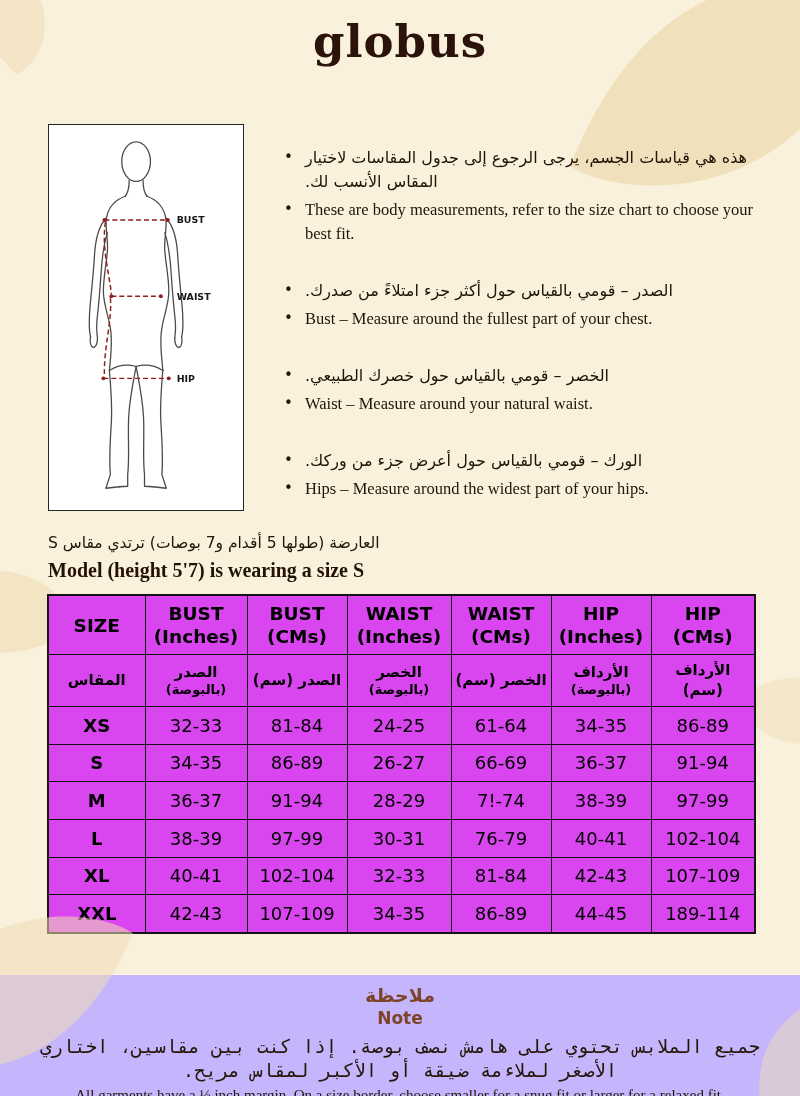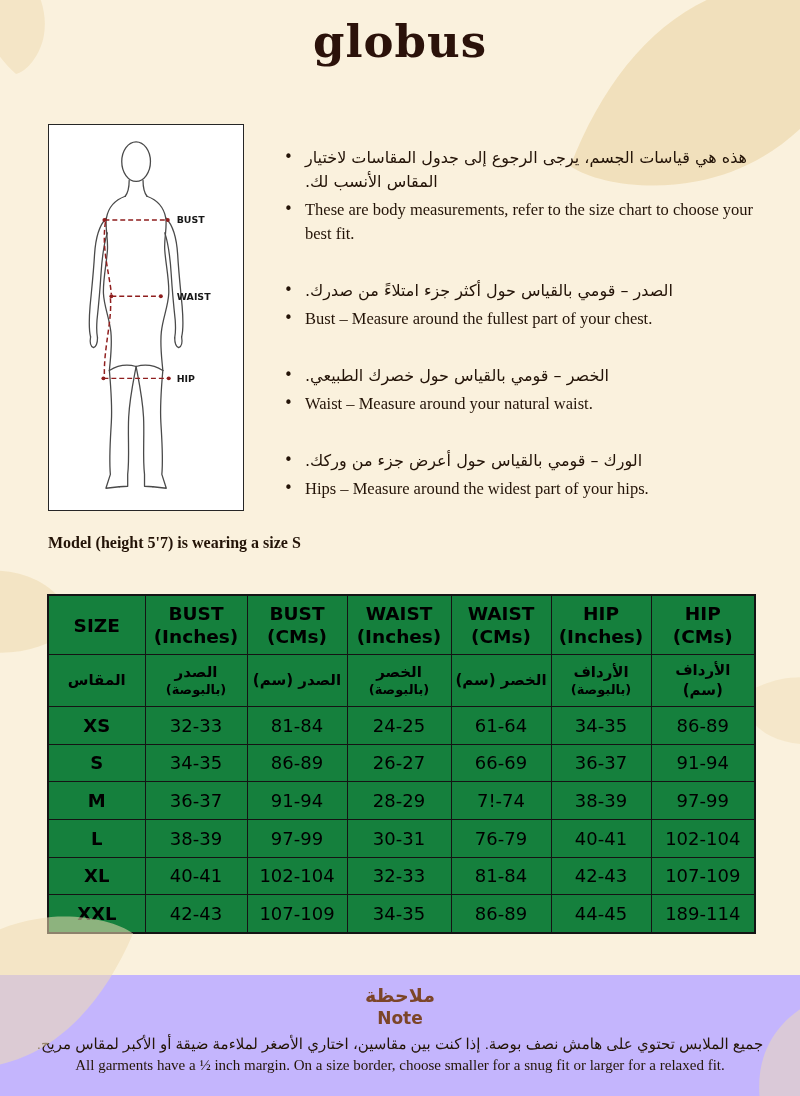--- a/index.html
+++ b/index.html
@@ -48,46 +48,46 @@
   }
   .inst-group{margin:0 0 33px 0;}
   .inst-item{display:flex;align-items:flex-start;margin:0 0 4px 0;}
   .inst-item .bullet{flex:0 0 15px;font-family:"DejaVu Sans",sans-serif;font-size:15px;line-height:1.5;color:#231307;}
   .inst-item .txt{flex:1;margin-left:6px;}
   .en-text{font-family:"Liberation Serif", serif;font-size:16.5px;line-height:1.45;color:#231307;}
   .ar-text{font-family:"DejaVu Sans", sans-serif;font-size:16px;line-height:1.5;color:#231307;direction:rtl;text-align:left;}
 
   .model-note{position:absolute;top:531px;left:48px;z-index:1;width:520px;}
   .model-note .ar-line{font-family:"DejaVu Sans",sans-serif;font-size:15.5px;line-height:1.55;direction:rtl;text-align:left;}
-  .model-note .en-line{font-family:"Liberation Serif",serif;font-size:16px;line-height:1.5;font-weight:600;}
+  .model-note .en-line{font-family:"Liberation Serif",serif;font-size:20px;line-height:1.5;font-weight:600;}
 
   table.size-table{
     position:absolute;top:594px;left:47px;z-index:1;
-    width:707px;border-collapse:collapse;background:#15803d;
+    width:707px;border-collapse:collapse;background:#d946ef;
     border:2px solid #141414;table-layout:fixed;
   }
   .size-table th,.size-table td{
     border:1.5px solid #141414;text-align:center;vertical-align:middle;
     padding:6px 2px;color:#000;
   }
   .size-table th{font-family:"DejaVu Sans",sans-serif;font-weight:700;font-size:18.5px;line-height:1.25;}
   .size-table th .h2{display:block;}
   .size-table .ar-head{font-size:15px;line-height:1.3;}
   .size-table .ar-head .h2{font-size:13px;}
   .size-table td{font-family:"DejaVu Sans",sans-serif;font-size:18px;line-height:1.2;padding:7.5px 2px;}
   .size-table td.size-cell{font-weight:700;}
 
   .footer{
     position:absolute;top:975px;left:0;width:800px;height:130px;z-index:1;
     background:#c4b5fd;
   }
   .footer-inner{position:relative;z-index:3;text-align:center;padding-top:9px;}
   .note-title-ar{font-family:"DejaVu Sans",sans-serif;font-weight:700;font-size:19px;color:#7c4528;direction:rtl;}
   .note-title-en{font-family:"DejaVu Sans",sans-serif;font-weight:700;font-size:17px;color:#7c4528;margin-top:2px;}
-  .note-body-ar{font-family:Liberation Sans, sans-serif;font-size:15px;color:#241506;direction:rtl;margin-top:7px;padding:0 20px;}
+  .note-body-ar{font-family:Liberation Mono, monospace;font-size:19px;color:#241506;direction:rtl;margin-top:7px;padding:0 20px;}
   .note-body-en{font-family:"Liberation Serif",serif;font-size:15px;color:#241506;margin-top:4px;padding:0 18px;}
 </style>
 </head>
 <body>
 
 <div class="page">
 
   <svg class="leaf leaf-tl" viewBox="0 0 100 100">
       <path d="M6 94 C8 56 22 24 50 9 C68 0 88 1 95 7 C94 40 80 70 52 85 C36 94 16 97 6 94 Z"></path>
     </svg>
@@ -190,20 +190,21 @@
       </div>
       <div class="inst-item">
         <span class="bullet">•</span>
         <span class="txt en-text">Hips – Measure around the widest part of your hips.</span>
       </div>
     </div>
 
   </div>
 
   <div class="model-note">
+    <div class="ar-line" dir="rtl">العارضة (طولها 5 أقدام و7 بوصات) ترتدي مقاس S</div>
     <div class="en-line">Model (height 5'7) is wearing a size S</div>
   </div>
 
   <table class="size-table">
     <colgroup>
       <col style="width:97px">
         <col style="width:102px">
         <col style="width:100px">
       <col style="width:104px">
         <col style="width:100px">

